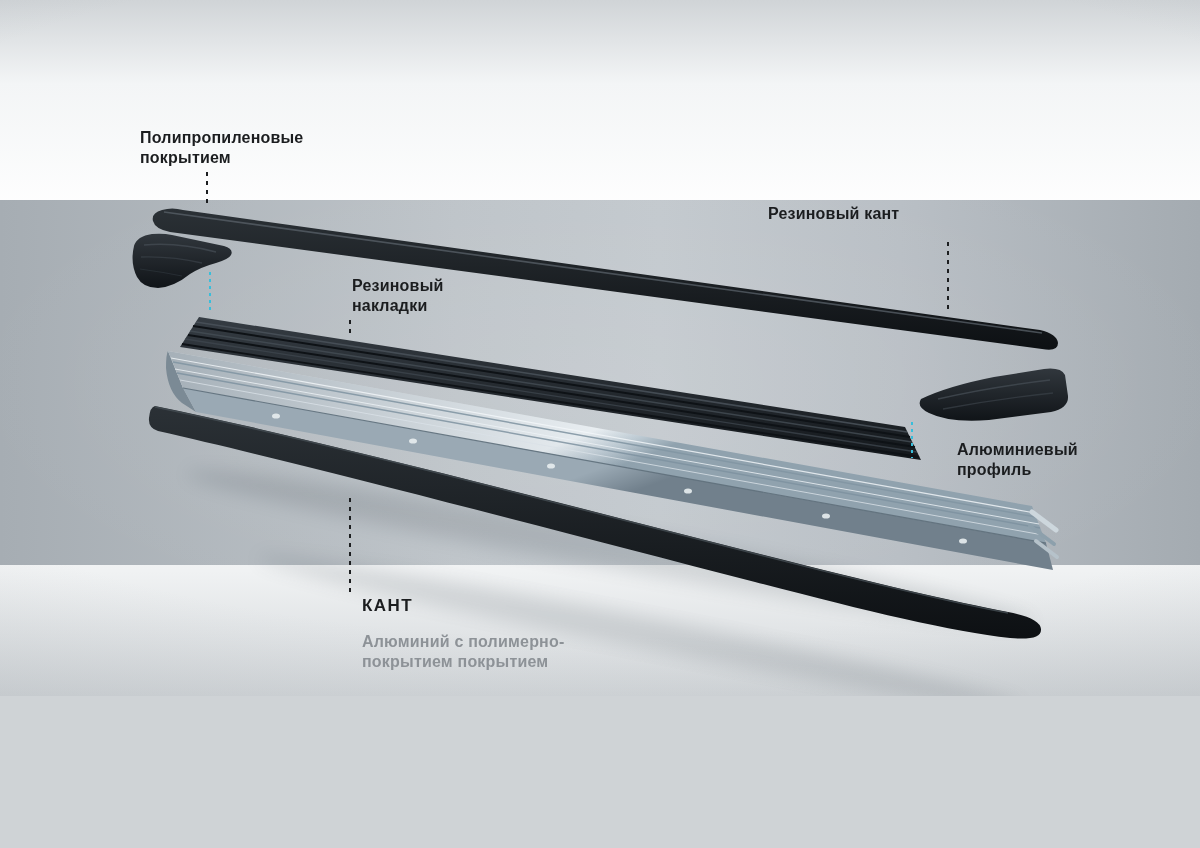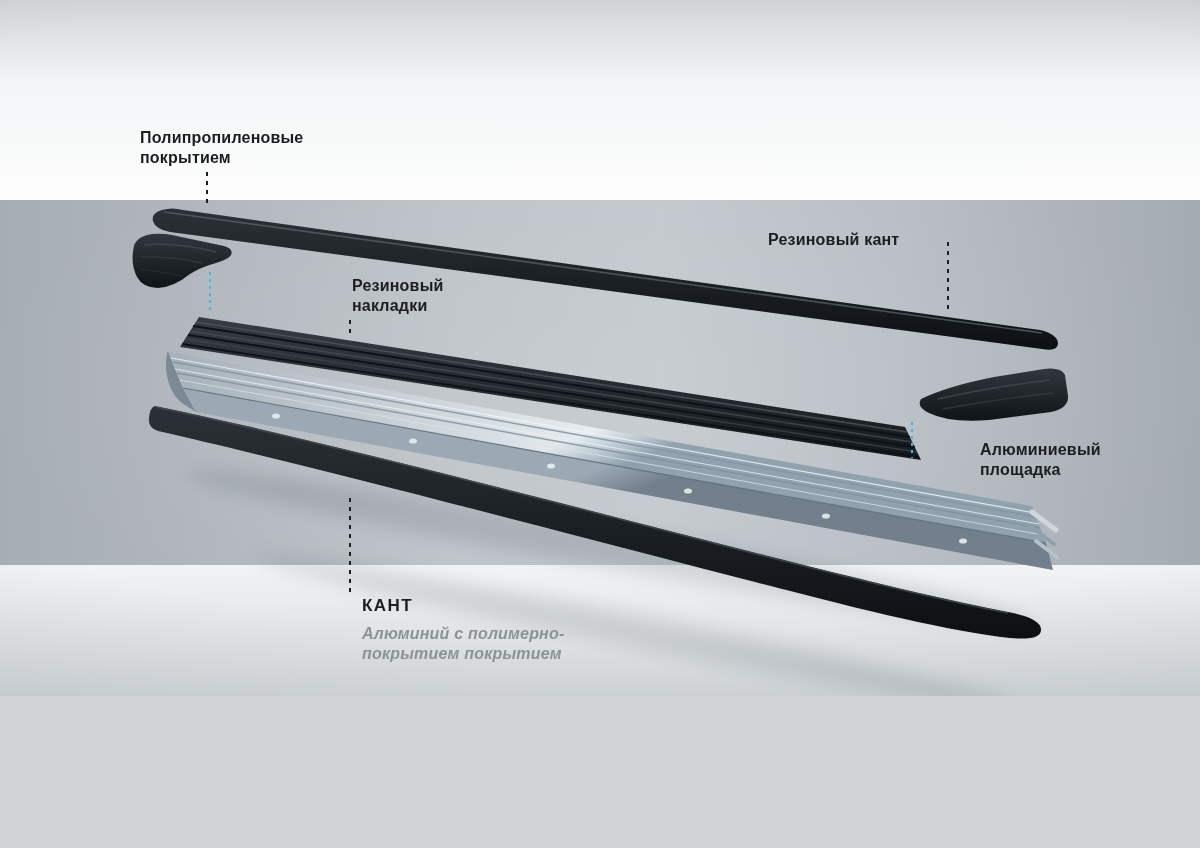--- a/index.html
+++ b/index.html
@@ -11,22 +11,22 @@
       linear-gradient(180deg,#d0d4d7 0%,#f3f5f6 12%,#ffffff 32%,#ffffff 62%,#f0f2f3 82%,#d2d6d9 100%);
   }
   .band{
     position:absolute;left:0;top:200px;width:1200px;height:365px;
     background:
       radial-gradient(ellipse 90% 120% at 50% 50%, rgba(255,255,255,0.10) 0%, rgba(0,0,0,0) 60%),
       linear-gradient(90deg,#a6adb3 0%,#bdc3c8 38%,#c2c8cd 55%,#b8bec4 75%,#a4abb1 100%);
   }
   .art{position:absolute;left:0;top:0;}
   .label{position:absolute;font-weight:700;font-size:16px;line-height:20px;color:#1b1d1f;letter-spacing:.2px;white-space:nowrap;}
-  .label .sub{color:#8d9297;font-style:italic;}
-  .kant-title{font-size:17px;letter-spacing:1.4px;margin-bottom:8px;}
+  .label .sub{color:#8d9297;}
+  .kant-title{font-size:17px;letter-spacing:1.4px;margin-bottom:16px;}
   .dash{stroke-width:2;stroke-dasharray:4 5;fill:none;}
   .cy{stroke-width:2;stroke-dasharray:3 4;}
 </style>
 </head>
 <body>
 
 <div class="stage">
 
   <div class="band"></div>
 
@@ -128,32 +128,32 @@
       <line class="cy" x1="912" y1="422" x2="912" y2="458" stroke="#38bedb"></line>
       <line class="dash" x1="350" y1="498" x2="350" y2="592" stroke="#1c1e20"></line>
     </g>
   </svg>
 
   <div class="label" style="left:140px;top:128px">
     <div>Полипропиленовые</div>
     <div>покрытием</div>
   </div>
 
-  <div class="label" style="left:768px;top:230px">
+  <div class="label" style="left:768px;top:204px">
     <div>Резиновый кант</div>
   </div>
 
   <div class="label" style="left:352px;top:276px">
     <div>Резиновый</div>
     <div>накладки</div>
   </div>
 
-  <div class="label" style="left:980px;top:440px">
+  <div class="label" style="left:957px;top:440px">
     <div>Алюминиевый</div>
-    <div>площадка</div>
+    <div>профиль</div>
   </div>
 
   <div class="label" style="left:362px;top:596px">
     <div class="kant-title">КАНТ</div>
     <div class="sub">Алюминий с полимерно-</div>
     <div class="sub">покрытием покрытием</div>
   </div>
 
 </div>
 

